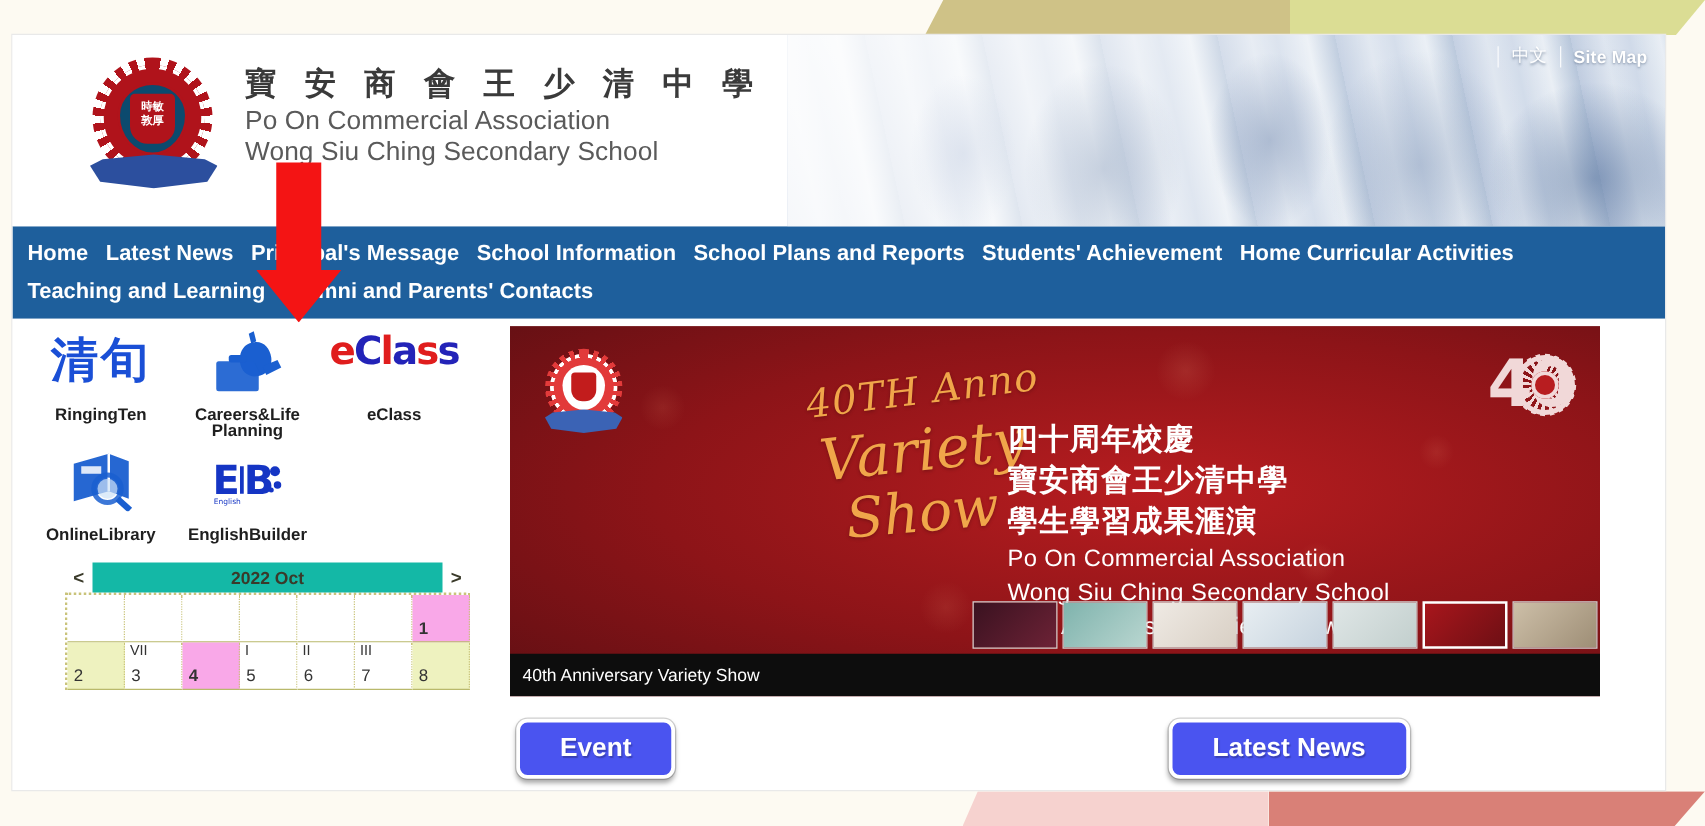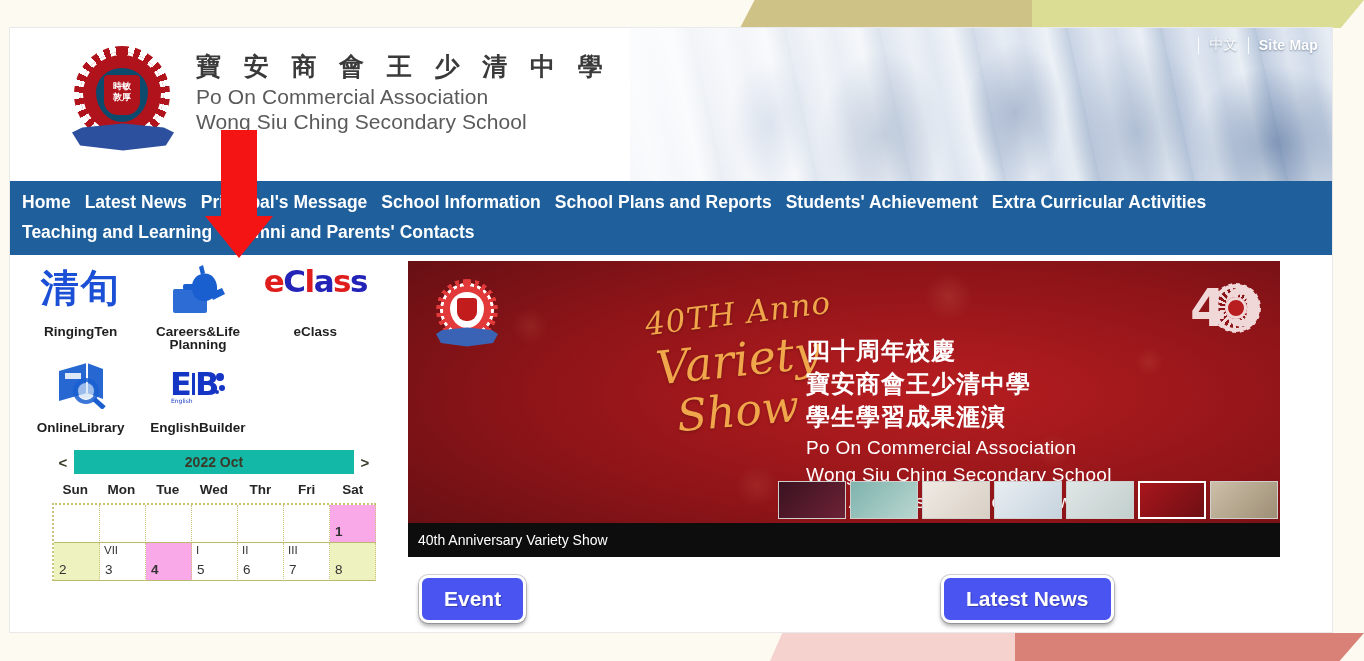--- a/index.html
+++ b/index.html
@@ -213,25 +213,24 @@
 
   .banner-caption {
     position:absolute; left:0; right:0; bottom:0; height:34px;
     background:#0d0d0d; color:#fff; font-size:14px; display:flex; align-items:center; padding-left:10px;
   }
 
   
   .actions { position:relative; height: 92px; }
   .btn3d {
     position:absolute; background:#4a54f0; color:#fff; font-weight:800; font-size:21px;
-    border-radius:9px; border:3px solid #ffffff; padding:9px 22px;
+    border-radius:9px; border:3px solid #ffffff; padding:9px 32px;
     box-shadow: 0 3px 4px rgba(0,0,0,.35), 0 0 0 1px #d4d4d4;
     font-family:"Liberation Sans", sans-serif; text-decoration:none;
     text-shadow: 1px 1px 1px rgba(0,0,0,.25);
-    margin-left: 6px;
   }
   .btn-event { left: 5px; top: 18px; }
   .btn-news { left: 527px; top: 18px; }
 
   
   #annot-arrow {
     position:absolute; left:205px; top:130px; width:68px; height:128px; z-index: 99;
   }
   #annot-arrow .shaft { position:absolute; left:16px; top:0; width:36px; height:92px; background:#f41414; }
   #annot-arrow .head {
@@ -272,21 +271,21 @@
         </div>
         <div class="brand-text">
           <div class="zh">寶 安 商 會 王 少 清 中 學</div>
           <div class="en1">Po On Commercial Association</div>
           <div class="en2">Wong Siu Ching Secondary School</div>
         </div>
       </div>
     </div>
 
     <div class="nav">
-      <div id="nav-row-1"><a href="#">Home</a><a href="#">Latest News</a><a href="#">Principal's Message</a><a href="#">School Information</a><a href="#">School Plans and Reports</a><a href="#">Students' Achievement</a><a href="#">Extra Curricular Activities</a></div>
+      <div id="nav-row-1"><a href="#">Home</a><a href="#">Latest News</a><a href="#">Principal's Message</a><a href="#">School Information</a><a href="#">School Plans and Reports</a><a href="#">Students' Achievement</a><a href="#">Home Curricular Activities</a></div>
       <div id="nav-row-2"><a href="#">Teaching and Learning</a><a href="#">Alumni and Parents' Contacts</a></div>
     </div>
 
     <div class="content">
 
       <div class="col-left">
         <div class="qgrid" id="qgrid">
             <a href="#" class="qitem">
               <div class="qicon">
                 <div class="ringing">清旬</div>
@@ -345,29 +344,20 @@
               <div class="qlabel">EnglishBuilder</div>
             </a>
           </div>
 
         <div class="calwrap">
           <div class="caltop">
             <div class="arrow">&lt;</div>
             <div class="title">2022 Oct</div>
             <div class="arrow">&gt;</div>
           </div>
-          <div class="caldays" id="caldays">
-              <div>Sun</div>
-              <div>Mon</div>
-              <div>Tue</div>
-              <div>Wed</div>
-              <div>Thr</div>
-              <div>Fri</div>
-              <div>Sat</div>
-            </div>
           <div class="calgrid" id="calgrid">
               <div class="calcell"></div>
               <div class="calcell"></div>
               <div class="calcell"></div>
               <div class="calcell"></div>
               <div class="calcell"></div>
               <div class="calcell"></div>
               <div class="calcell hl">
                 <span class="num">1</span>
               </div>

